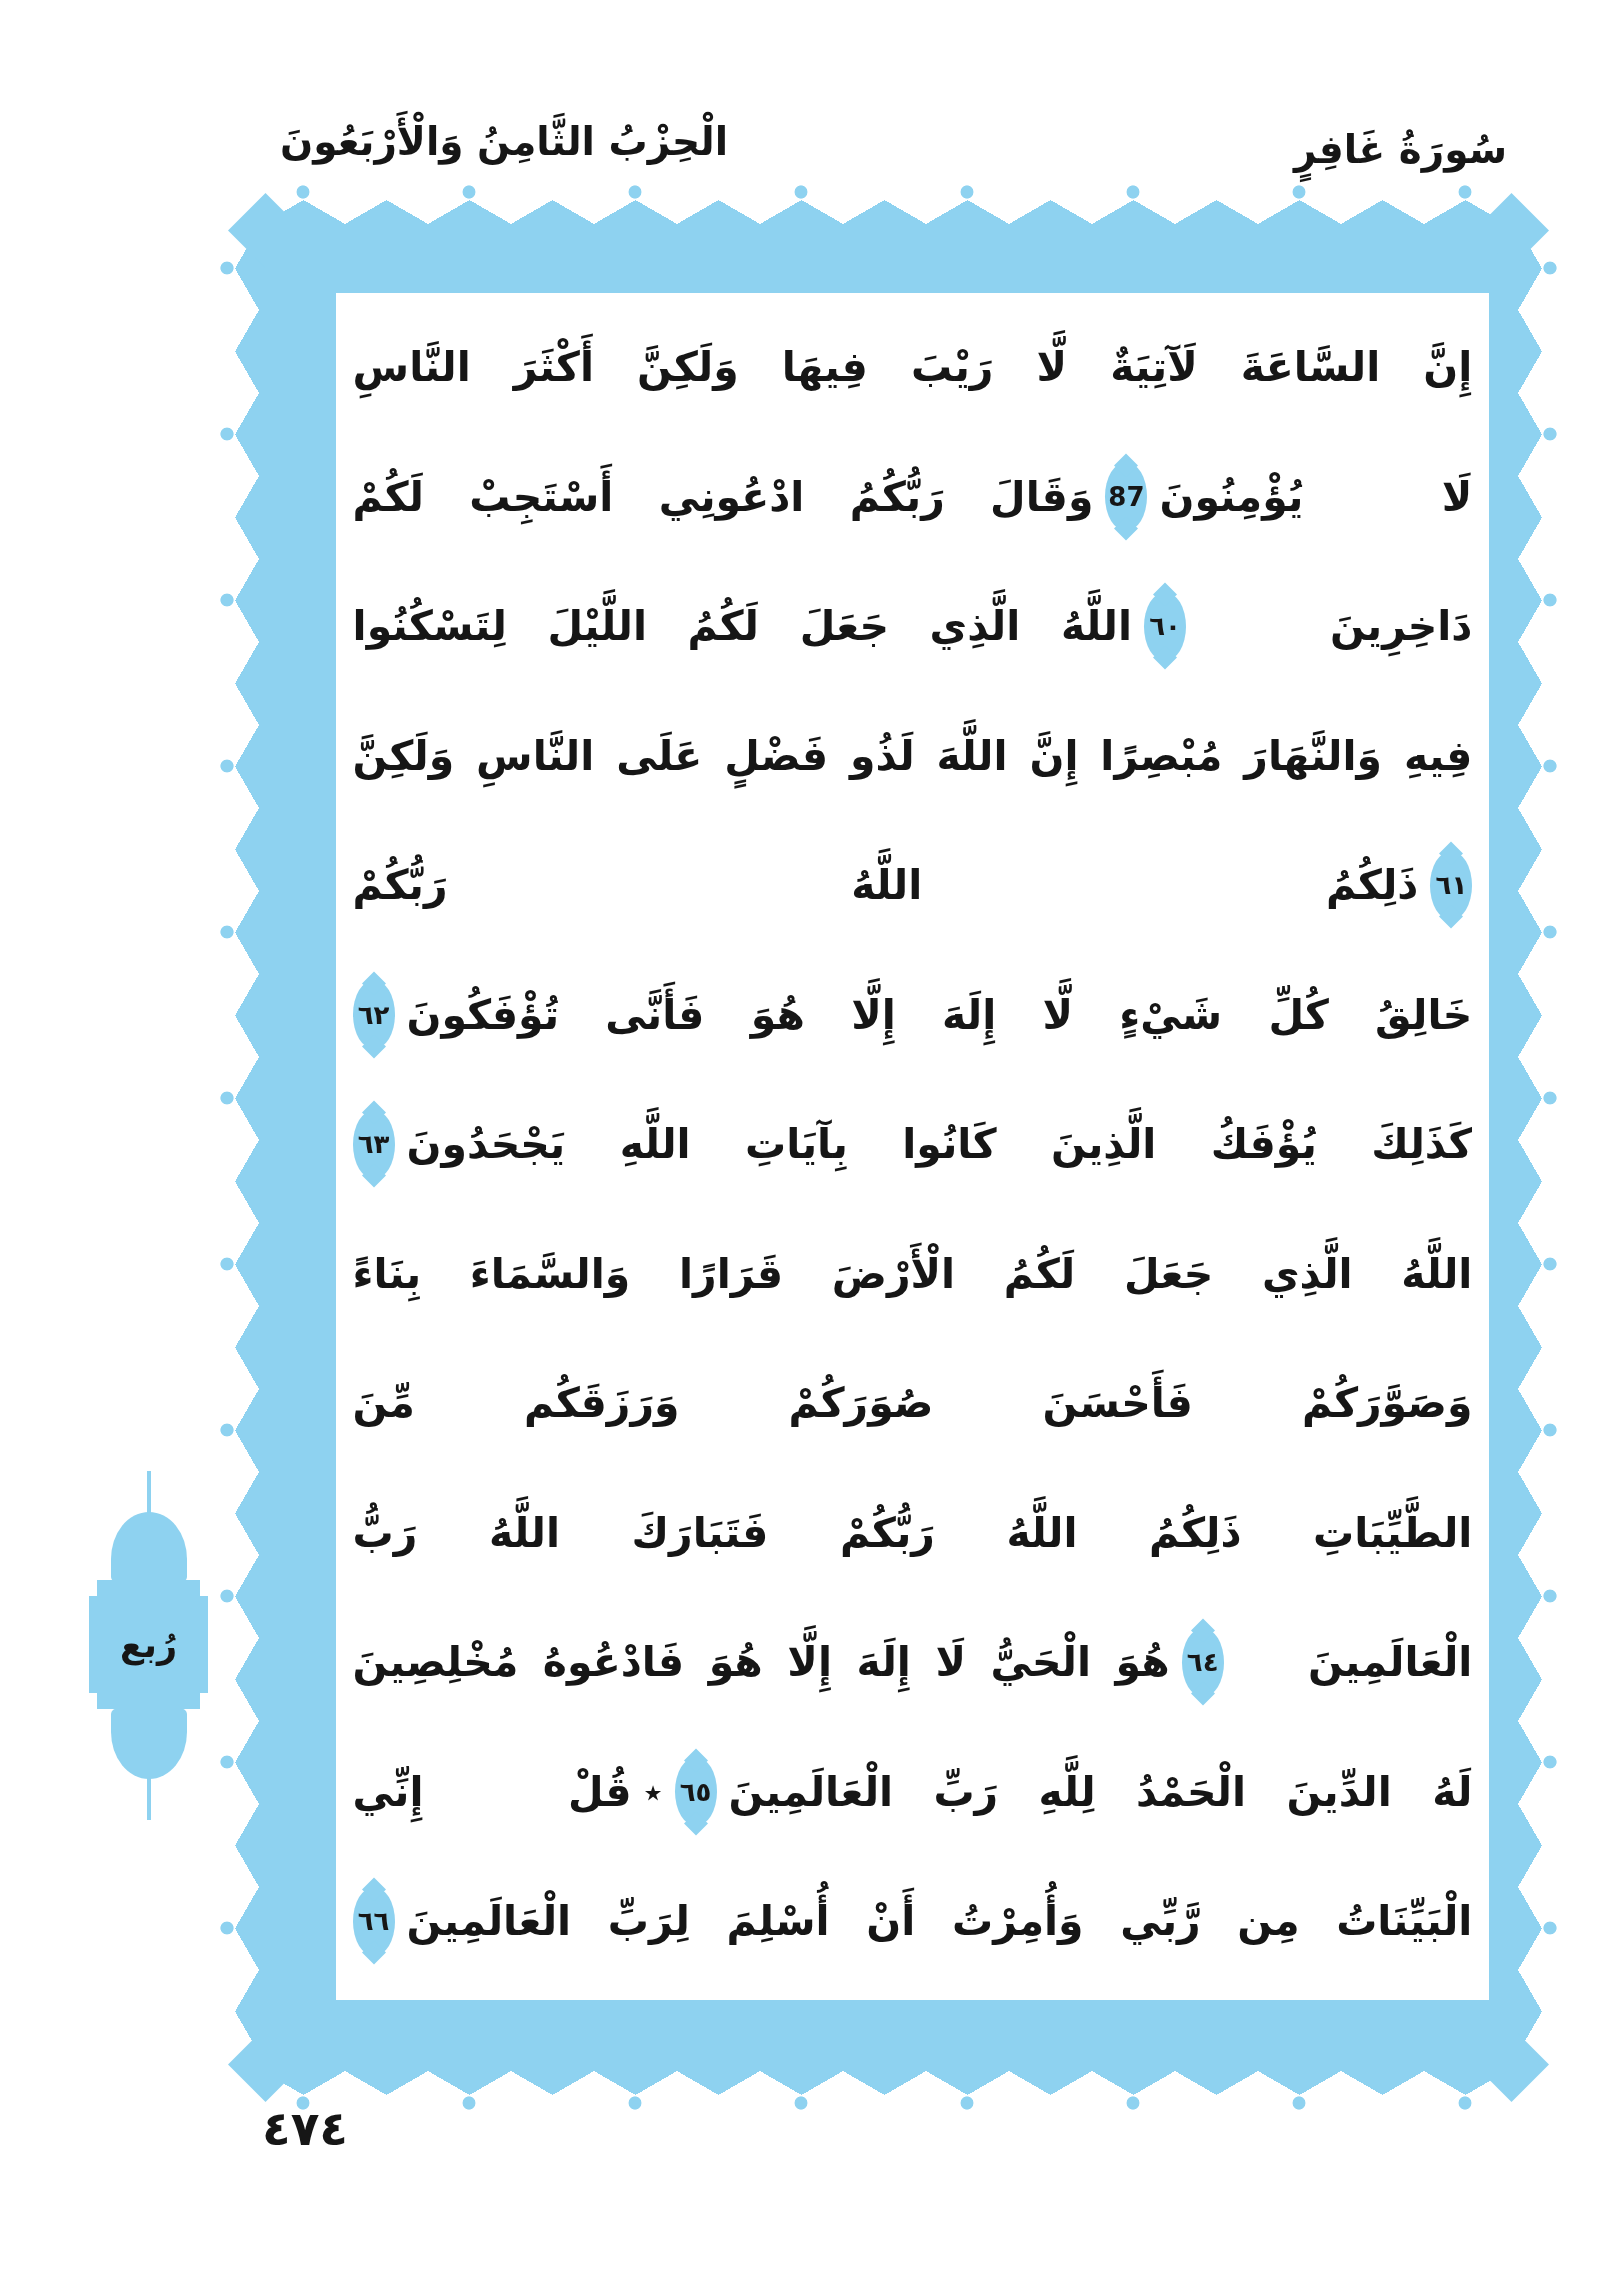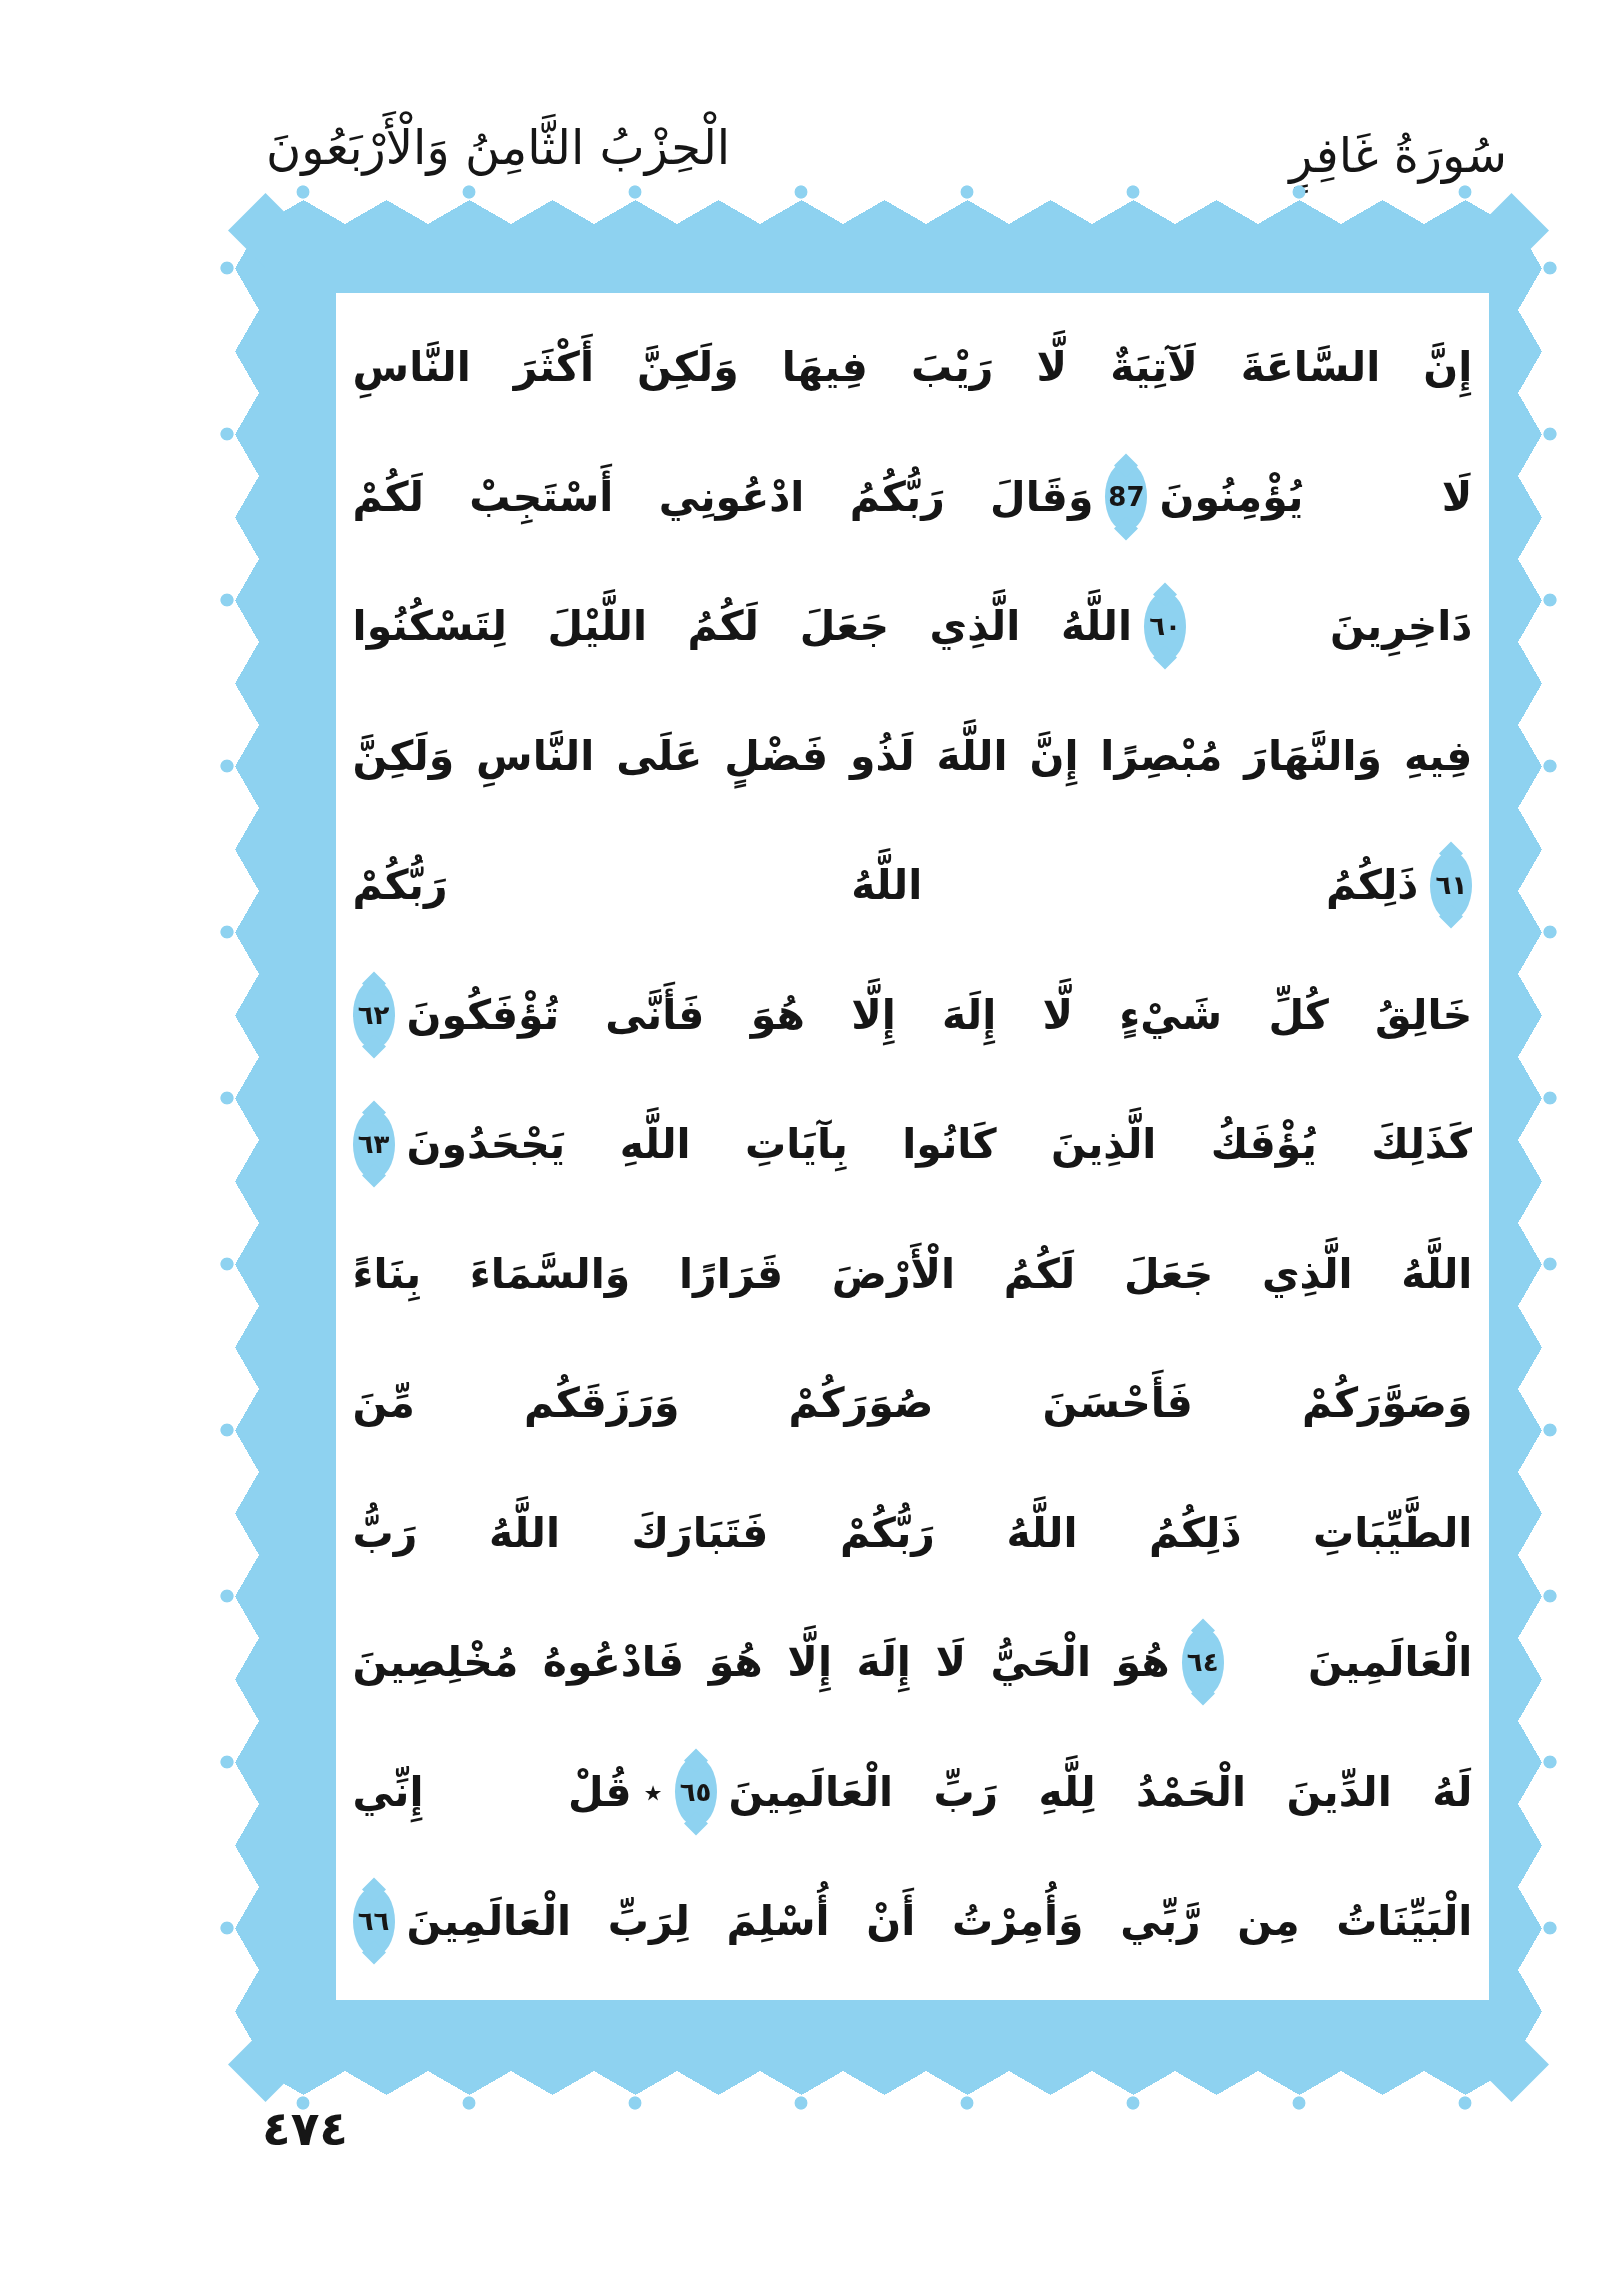--- a/index.html
+++ b/index.html
@@ -6,21 +6,21 @@
     --blue:#8ed2f0;
     --ink:#161616;
   }
   html,body{margin:0;padding:0;}
   body{background:#e8e8e8;font-family:"DejaVu Sans",sans-serif;}
   .page{
     position:relative;width:1605px;height:2295px;background:#ffffff;
     overflow:hidden;color:var(--ink);
   }
   
-  .hdr{position:absolute;font-size:48px;font-weight:normal;direction:rtl;white-space:nowrap;color:var(--ink);}
+  .hdr{position:absolute;font-size:39px;font-weight:bold;direction:rtl;white-space:nowrap;color:var(--ink);margin-left:14px;}
   .hdr-left{left:266px;top:119px;}
   .hdr-right{right:98px;top:127px;}
   
   .frame{position:absolute;left:262px;top:227px;width:1253px;height:1841px;background:var(--blue);}
   .zz{position:absolute;}
   .zz-top{left:0;right:0;top:-27px;height:29px;
     background:conic-gradient(from 120deg at 50% 0%,var(--blue) 0 120deg,#0000 120deg) 0 0/83px 29px repeat-x;}
   .zz-bottom{left:0;right:0;bottom:-27px;height:29px;
     background:conic-gradient(from -60deg at 50% 100%,var(--blue) 0 120deg,#0000 120deg) 0 0/83px 29px repeat-x;}
   .zz-left{top:0;bottom:0;left:-27px;width:29px;
@@ -162,17 +162,28 @@
           <div class="qline">
             <span class="qtext">الْبَيِّنَاتُ مِن رَّبِّي وَأُمِرْتُ أَنْ أُسْلِمَ لِرَبِّ الْعَالَمِينَ</span>
             <span class="ayah">
               <span class="ayah-num">٦٦</span>
             </span>
           </div>
         </div>
     </div>
   </div>
 
+  <div class="marker">
+    <div class="m-stem-t"></div>
+    <div class="m-dome-t"></div>
+    <div class="m-shoulder-t"></div>
+    <div class="m-block">
+      <span class="m-label">رُبع</span>
+    </div>
+    <div class="m-shoulder-b"></div>
+    <div class="m-dome-b"></div>
+    <div class="m-stem-b"></div>
+  </div>
 
   <div class="pageno">٤٧٤</div>
 
 </div>
 
 
 </body></html>

